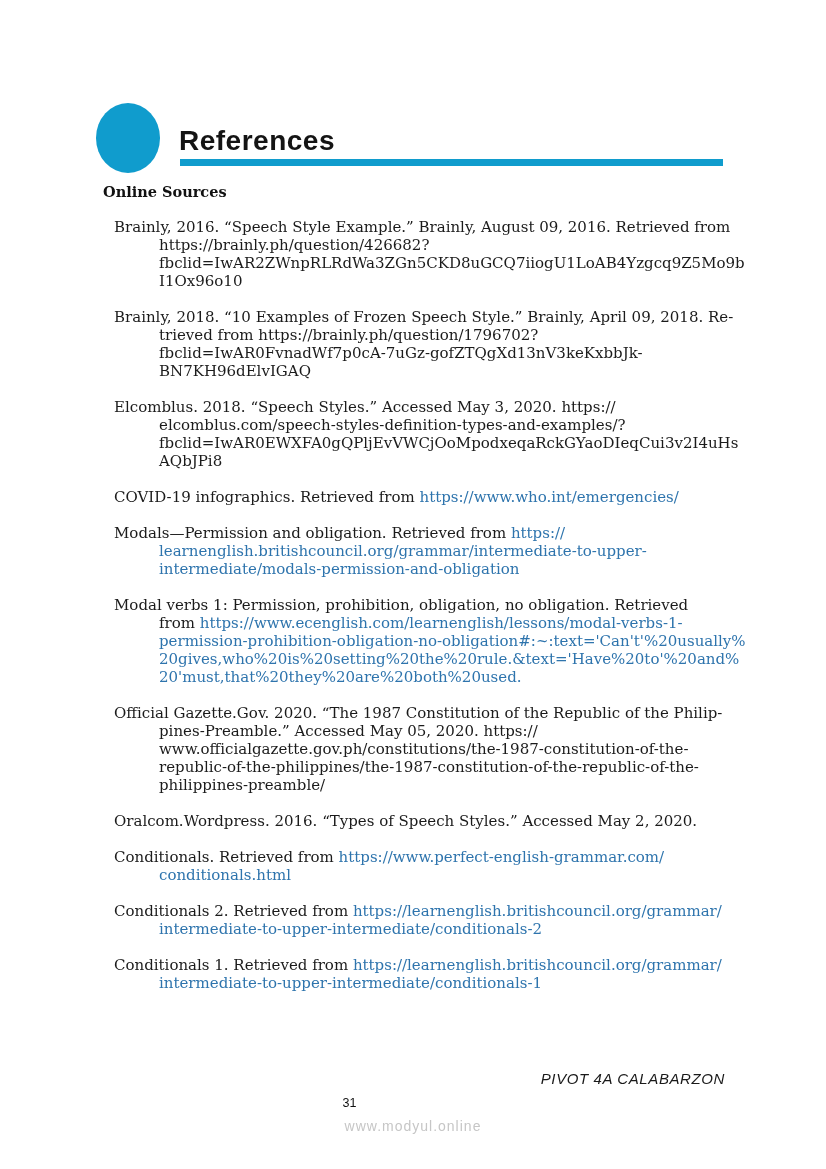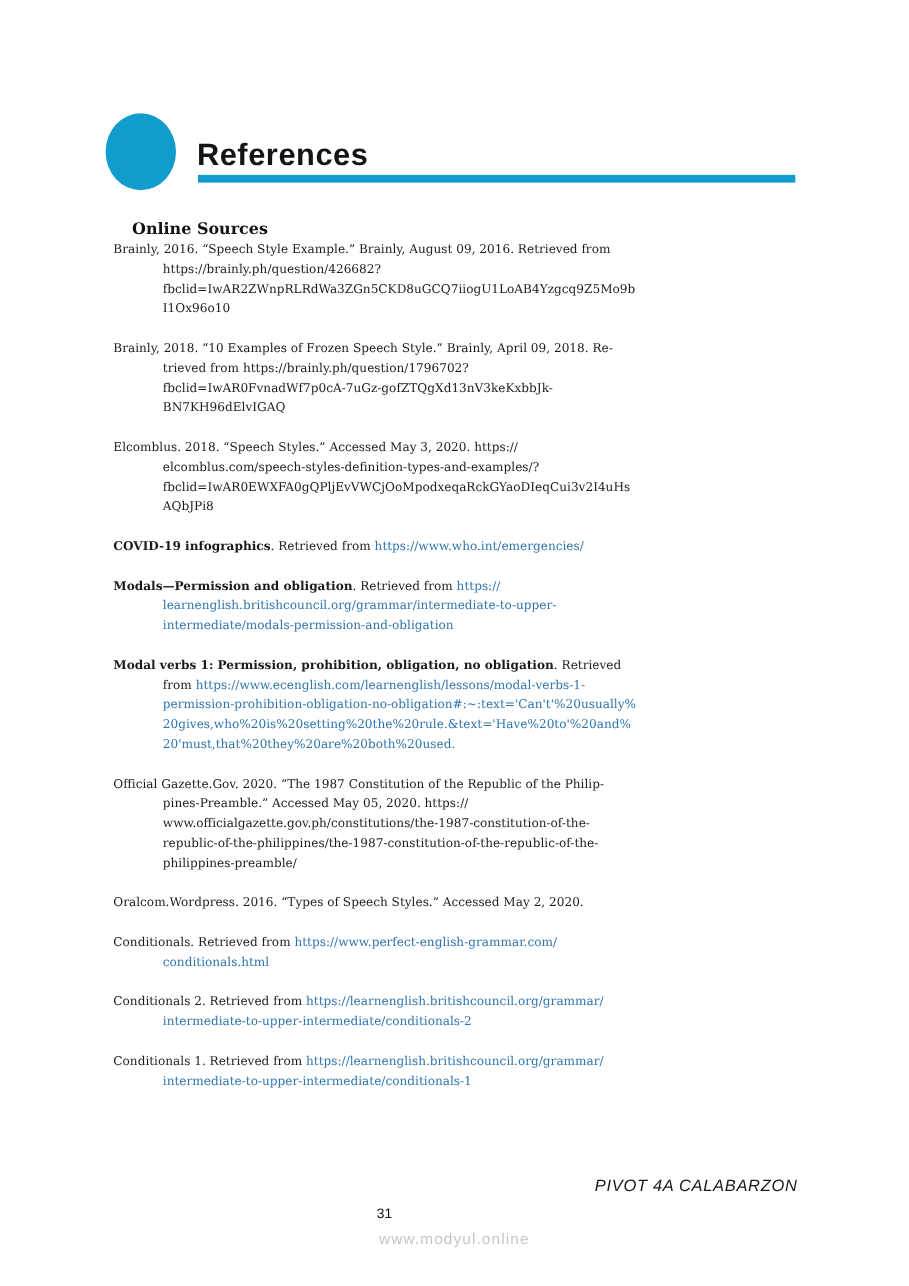--- a/index.html
+++ b/index.html
@@ -16,31 +16,31 @@
   .title {
     position:absolute; left:179px; top:125px; margin:0;
     font-family:"Liberation Sans", sans-serif; font-weight:700;
     font-size:28px; letter-spacing:0.5px; color:#141414;
   }
   .rule {
     position:absolute; left:180px; top:159px; width:543px; height:7px;
     background:var(--accent);
   }
   .section-heading {
-    position:absolute; left:103px; top:183px; margin:17px;
+    position:absolute; left:103px; top:183px; margin:0;
     font-size:14.5px; font-weight:bold; color:#111111;
   }
   .refs {
-    position:absolute; left:103px; top:218px; width:640px;
-    font-size:11px; line-height:18px;
+    position:absolute; left:114px; top:218px; width:640px;
+    font-size:15px; line-height:18px;
   }
   .ref { margin:0 0 18px 0; }
   .ln { white-space:nowrap; }
   .ln.cont { padding-left:45px; }
-  .seg-b { font-weight:bold; }
+  .seg-b { font-weight:normal; }
   .seg-l { color:var(--link); cursor:pointer; }
   .imprint {
     position:absolute; top:1070px; right:101px; margin:0;
     font-family:"Liberation Sans", sans-serif; font-style:italic;
     font-size:15px; letter-spacing:0.6px; color:#1a1a1a;
   }
   .page-number {
     position:absolute; top:1096px; left:0; width:699px; text-align:center;
     font-family:"Liberation Sans", sans-serif; font-size:12.5px; color:#111111;
   }

